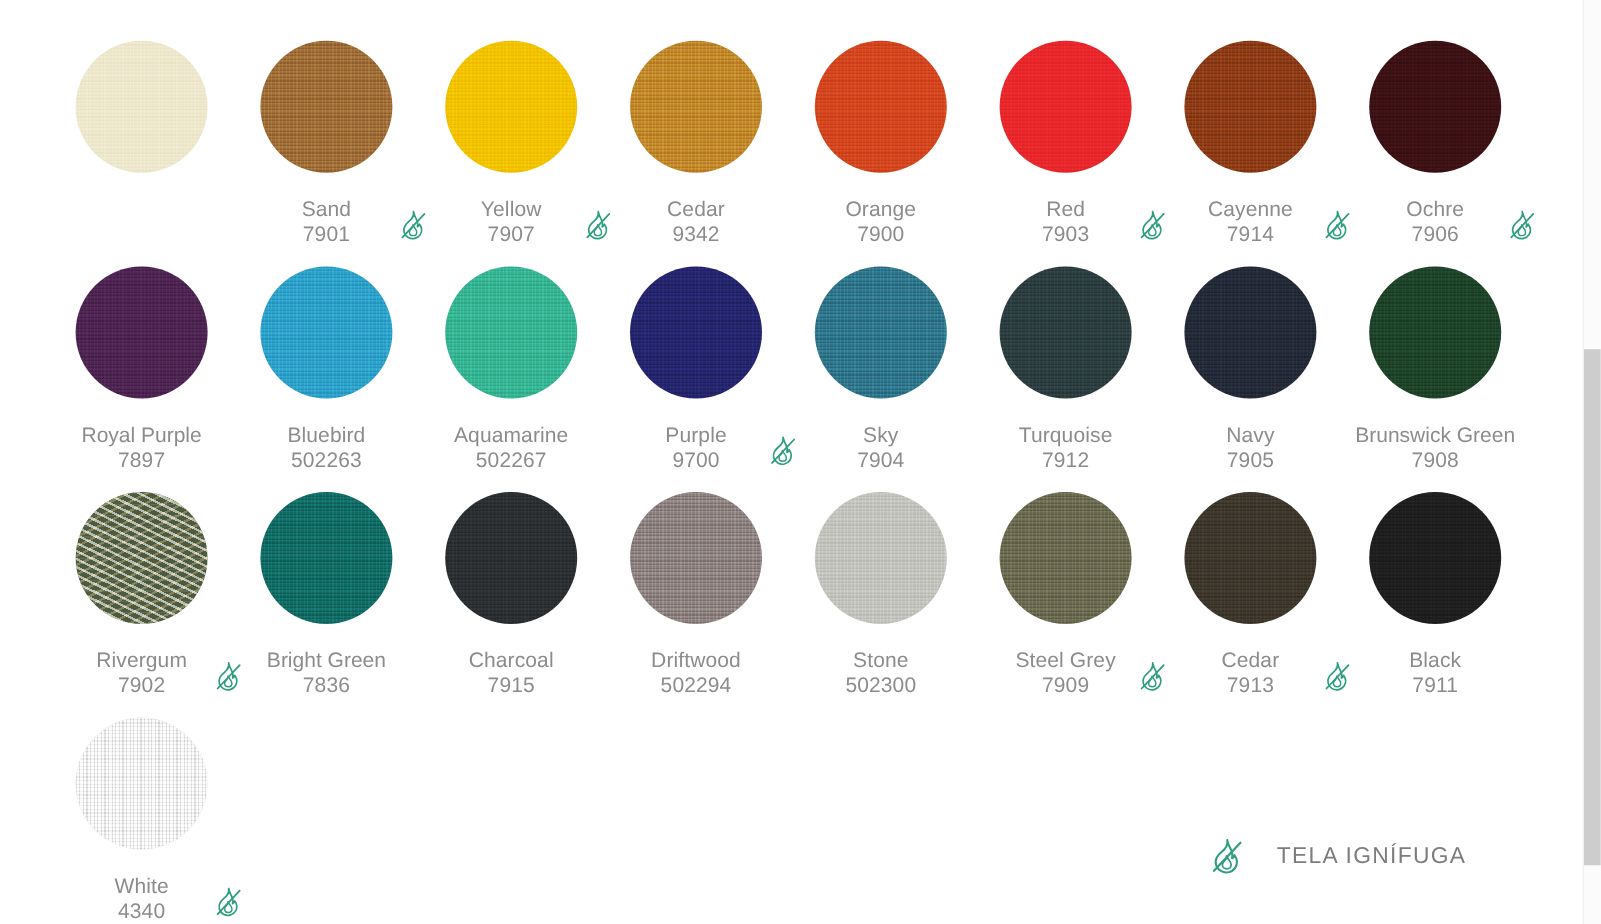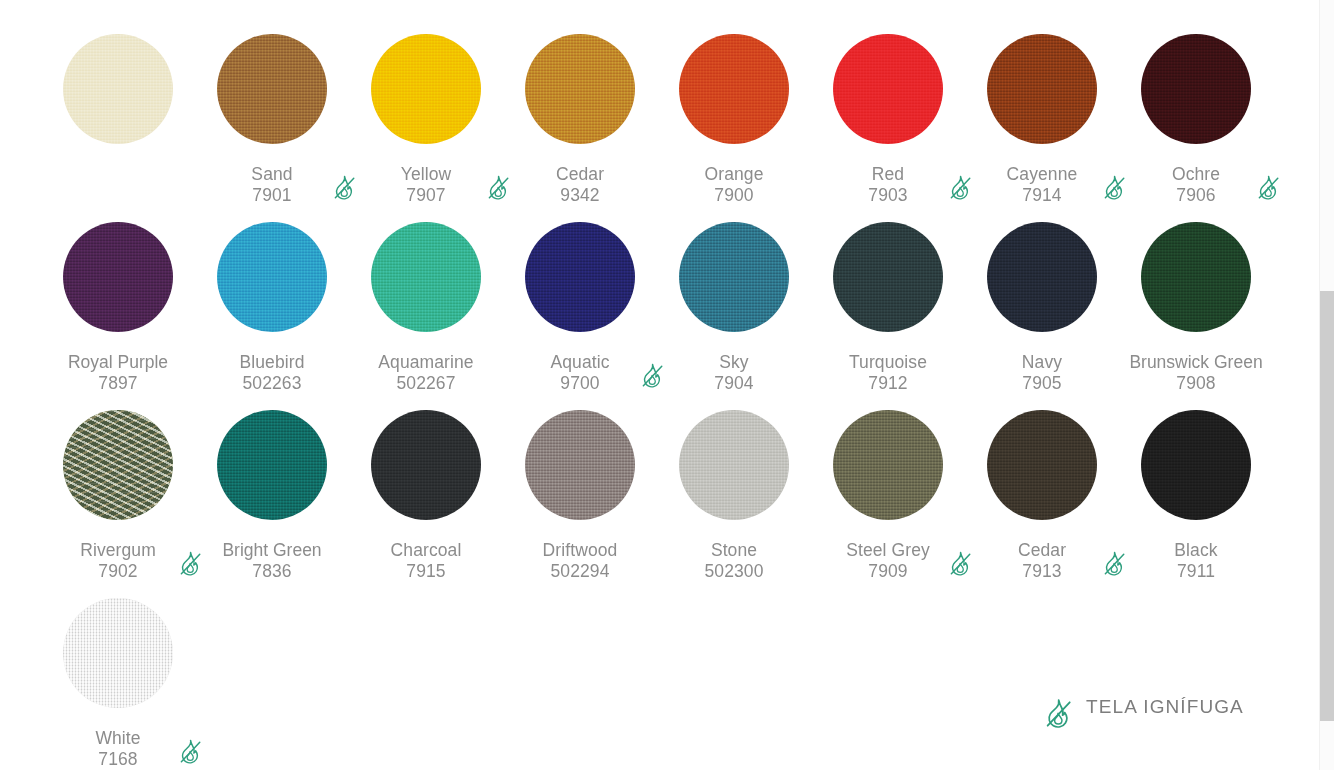--- a/index.html
+++ b/index.html
@@ -136,25 +136,25 @@
     height: 30px;
   }
   .fr svg { display: block; width: 30px; height: 30px; }
 
   
   .caption.wide .cname { letter-spacing: 0px; }
 
   
   #legend {
     position: absolute;
-    left: 1040px;
+    left: 1004px;
     top: 696px;
     display: flex;
-    align-items: flex-start;
-    gap: 10px;
+    align-items: center;
+    gap: 24px;
   }
   #legend .legend-icon { width: 36px; height: 36px; }
   #legend .legend-icon svg { display: block; width: 36px; height: 36px; }
   #legend .legend-text {
     color: #7d7d7d;
     font-size: 19px;
     letter-spacing: 1.1px;
   }
 
   
@@ -287,21 +287,21 @@
       <div class="cell">
         <div class="disc" style="background: rgb(53, 179, 145);"></div>
         <div class="caption">
           <span class="cname">Aquamarine</span>
           <span class="ccode">502267</span>
         </div>
       </div>
       <div class="cell">
         <div class="disc" style="background: rgb(36, 36, 107);"></div>
         <div class="caption">
-          <span class="cname">Aquatic</span>
+          <span class="cname">Purple</span>
           <span class="ccode">9700</span>
           <span class="fr">
             <svg viewBox="0 0 32 32" fill="none" xmlns="http://www.w3.org/2000/svg">
               <path d="M16.6 3.6c.6 2.9-.4 4.9-1.9 6.6-1.8 2-4.2 3.5-5.6 5.9-2.1 3.6-.9 8.3 2.8 10.4 3.7 2.1 8.5 1 10.7-2.5 1.9-3.1 1.3-6.7-.6-9.3-.2 1.2-.9 2.1-1.9 2.4.6-2.6.1-5.3-1.3-7.5-1-1.6-1.5-3.1-2.2-6z" stroke="#2E9E7E" stroke-width="1.5" stroke-linejoin="round" fill="none"></path>
               <path d="M16 15.4c.3 1.6-.4 2.5-1.3 3.4-.9.9-1.7 1.7-1.7 3 0 1.8 1.5 3.1 3.3 3.1 1.8 0 3.2-1.3 3.2-3.1 0-1.6-1-2.6-1.8-3.7-.6-.8-1-1.6-1.7-2.7z" stroke="#2E9E7E" stroke-width="1.3" stroke-linejoin="round" fill="none"></path>
               <line x1="6.8" y1="26.4" x2="26.4" y2="5.6" stroke="#2E9E7E" stroke-width="1.6" stroke-linecap="round"></line>
             </svg>
           </span>
         </div>
       </div>
@@ -407,21 +407,21 @@
         <div class="disc" style="background: rgb(30, 30, 30);"></div>
         <div class="caption">
           <span class="cname">Black</span>
           <span class="ccode">7911</span>
         </div>
       </div>
       <div class="cell">
         <div class="disc fine" style="background: rgb(232, 232, 232);"></div>
         <div class="caption">
           <span class="cname">White</span>
-          <span class="ccode">7168</span>
+          <span class="ccode">4340</span>
           <span class="fr">
             <svg viewBox="0 0 32 32" fill="none" xmlns="http://www.w3.org/2000/svg">
               <path d="M16.6 3.6c.6 2.9-.4 4.9-1.9 6.6-1.8 2-4.2 3.5-5.6 5.9-2.1 3.6-.9 8.3 2.8 10.4 3.7 2.1 8.5 1 10.7-2.5 1.9-3.1 1.3-6.7-.6-9.3-.2 1.2-.9 2.1-1.9 2.4.6-2.6.1-5.3-1.3-7.5-1-1.6-1.5-3.1-2.2-6z" stroke="#2E9E7E" stroke-width="1.5" stroke-linejoin="round" fill="none"></path>
               <path d="M16 15.4c.3 1.6-.4 2.5-1.3 3.4-.9.9-1.7 1.7-1.7 3 0 1.8 1.5 3.1 3.3 3.1 1.8 0 3.2-1.3 3.2-3.1 0-1.6-1-2.6-1.8-3.7-.6-.8-1-1.6-1.7-2.7z" stroke="#2E9E7E" stroke-width="1.3" stroke-linejoin="round" fill="none"></path>
               <line x1="6.8" y1="26.4" x2="26.4" y2="5.6" stroke="#2E9E7E" stroke-width="1.6" stroke-linecap="round"></line>
             </svg>
           </span>
         </div>
       </div>
     </div>

